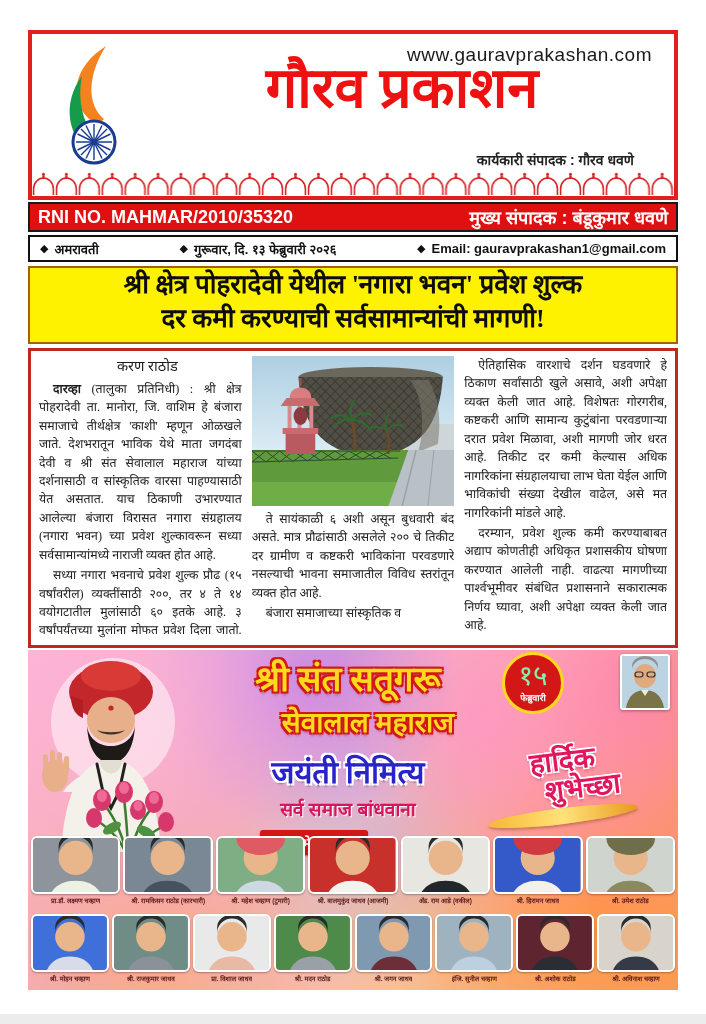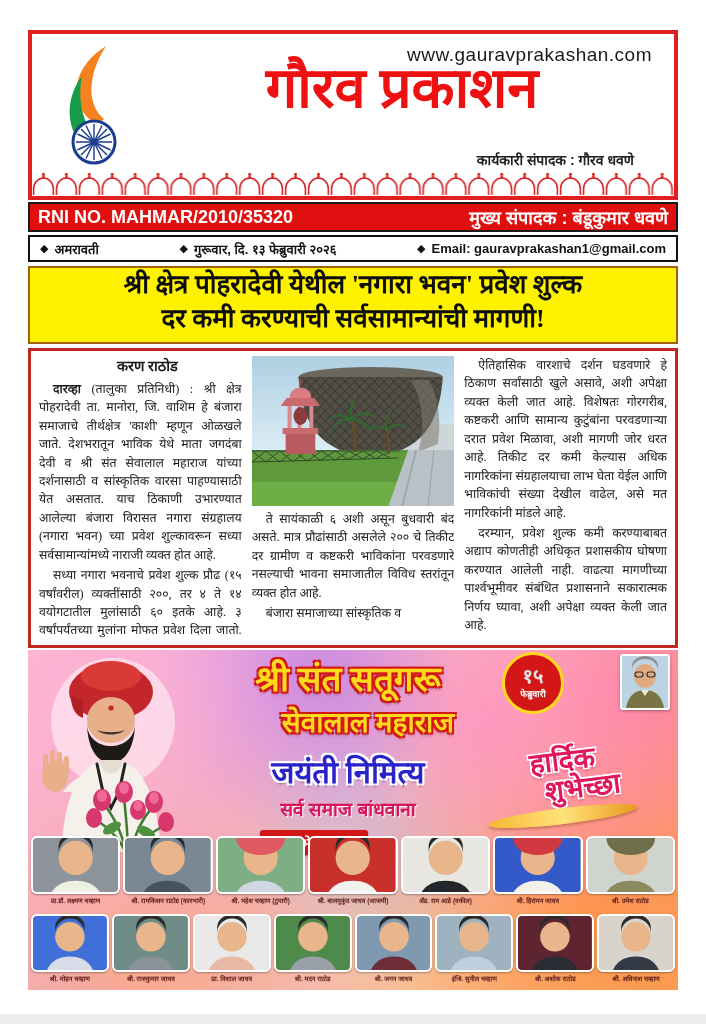--- a/index.html
+++ b/index.html
@@ -31,21 +31,21 @@
   .headline{position:absolute;left:28px;top:266px;width:650px;height:78px;box-sizing:border-box;
     background:#fff200;border:2px solid #a16207;text-align:center;color:#0d0d0d;
     font-family:"Liberation Serif","DejaVu Serif",serif;
     font-weight:700;font-size:26px;line-height:1.32;}
   
   .article{position:absolute;left:28px;top:348px;width:650px;height:300px;box-sizing:border-box;
     border:3px solid #c0281e;background:#fff;display:flex;gap:10px;padding:5px 8px;}
   .col{flex:1;font-family:"Liberation Serif","DejaVu Serif",serif;
     font-size:12.3px;line-height:1.5;color:#1c1c1c;text-align:justify;overflow:hidden;}
   .col p{margin:0 0 2px 0;text-indent:14px;}
-  .byline{text-align:center;font-weight:700;font-size:14.5px;margin:0 0 2px 0;text-indent:0;}
+  .byline{text-align:center;font-weight:400;font-size:14.5px;margin:0 0 2px 0;text-indent:0;}
   .photo-box{width:100%;height:150px;margin-bottom:4px;}
   .photo-box svg{width:100%;height:100%;display:block;}
   
   .banner{position:absolute;left:28px;top:650px;width:650px;height:340px;overflow:hidden;
     background:
       radial-gradient(circle at 12% 18%, rgba(255,176,208,.95), rgba(255,176,208,0) 38%),
       radial-gradient(circle at 42% 8%, rgba(186,120,232,.75), rgba(186,120,232,0) 32%),
       radial-gradient(circle at 70% 22%, rgba(255,150,200,.8), rgba(255,150,200,0) 40%),
       radial-gradient(circle at 93% 12%, rgba(255,120,170,.8), rgba(255,120,170,0) 35%),
       radial-gradient(circle at 88% 75%, rgba(255,148,70,.95), rgba(255,148,70,0) 45%),
@@ -57,21 +57,21 @@
     font-size:35px;font-weight:700;color:#ffd91c;
     font-family:"Liberation Serif","DejaVu Serif",serif;
     text-shadow:-2px -2px 0 #d31616,2px -2px 0 #d31616,-2px 2px 0 #d31616,2px 2px 0 #d31616,0 3px 3px rgba(120,0,0,.5);}
   .ad-title2{position:absolute;left:120px;top:52px;width:440px;text-align:center;
     font-size:28px;font-weight:700;color:#ffd91c;
     font-family:"Liberation Serif","DejaVu Serif",serif;
     text-shadow:-2px -2px 0 #d31616,2px -2px 0 #d31616,-2px 2px 0 #d31616,2px 2px 0 #d31616,0 3px 3px rgba(120,0,0,.5);}
   .badge{position:absolute;left:474px;top:2px;width:62px;height:62px;border-radius:50%;
     background:#d31616;border:3px solid #ffd91c;box-sizing:border-box;
     display:flex;flex-direction:column;align-items:center;justify-content:center;}
-  .badge .day{color:#e5e5e5;font-size:20px;font-weight:700;line-height:1;}
+  .badge .day{color:#86efac;font-size:28px;font-weight:400;line-height:1;}
   .badge .month{color:#fff;font-size:9px;font-weight:700;margin-top:1px;}
   .vip-photo{position:absolute;right:8px;top:4px;width:46px;height:52px;background:#fff;
     border:2px solid #fff;border-radius:3px;box-shadow:0 1px 3px rgba(0,0,0,.35);}
   .vip-photo svg{width:100%;height:100%;display:block;}
   .ad-sub1{position:absolute;left:120px;top:100px;width:400px;text-align:center;
     font-size:31px;font-weight:700;color:#2a23c9;
     font-family:"Liberation Serif","DejaVu Serif",serif;
     text-shadow:-2px -2px 0 #fff,2px -2px 0 #fff,-2px 2px 0 #fff,2px 2px 0 #fff,0 3px 2px rgba(0,0,60,.35);}
   .ad-sub2{position:absolute;left:130px;top:146px;width:380px;text-align:center;
     font-size:19px;font-weight:700;color:#d8155a;

